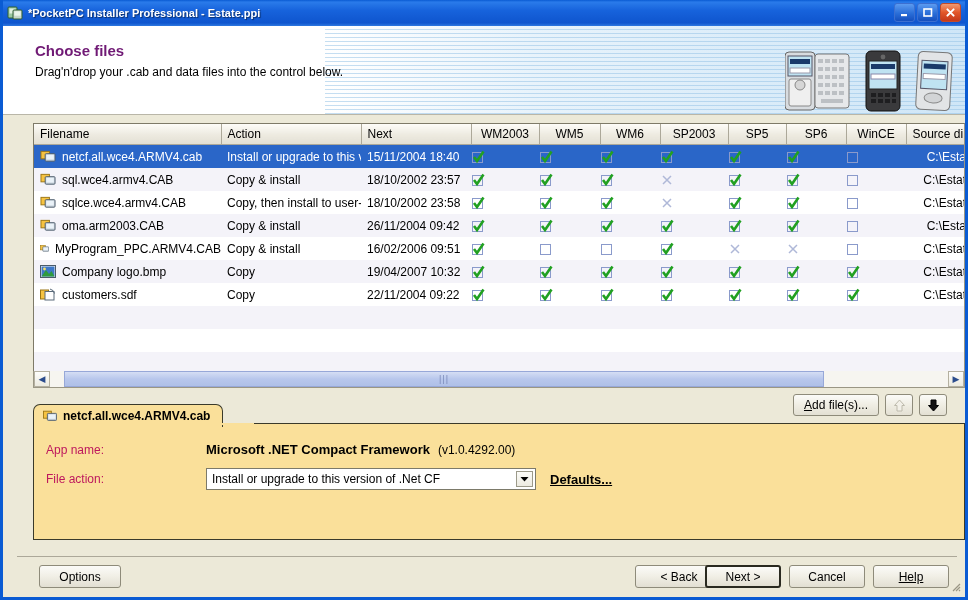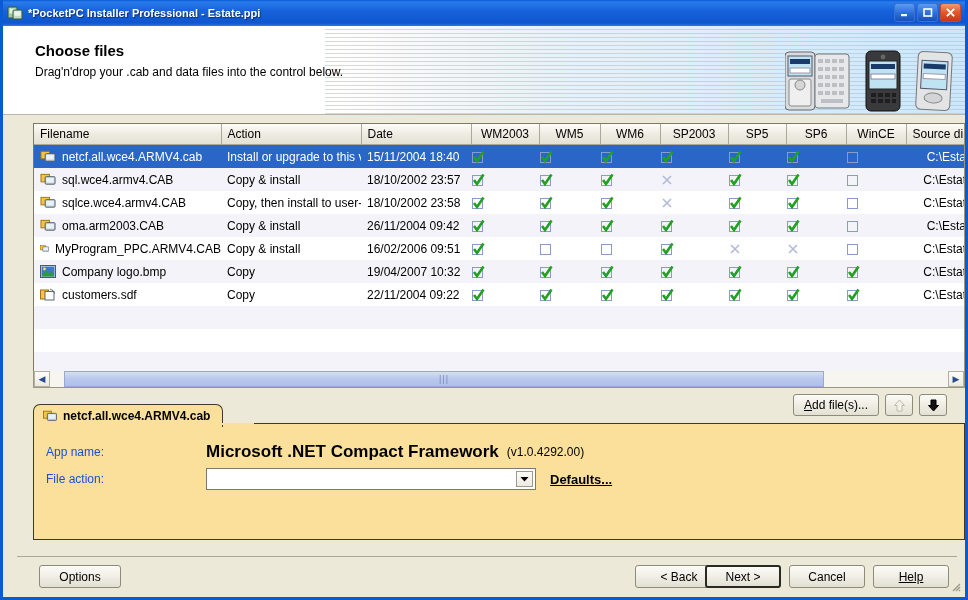--- a/index.html
+++ b/index.html
@@ -54,21 +54,21 @@
   }
   .banner-stripes{
     position:absolute;right:0;top:0;width:640px;height:88px;
     background:
       repeating-linear-gradient(to bottom,
         rgba(255,255,255,0) 0px, rgba(255,255,255,0) 3px,
         rgba(150,195,230,.55) 3px, rgba(150,195,230,.55) 4px),
       linear-gradient(to right, #ffffff 0%, #E8F3FB 32%, #CFE6F7 100%);
   }
   .banner-text{position:absolute;left:32px;top:16px;}
-  .banner-title{font-size:15px;font-weight:bold;color:#000000;margin-bottom:6px;}
+  .banner-title{font-size:15px;font-weight:bold;color:#701a75;margin-bottom:6px;}
   .banner-sub{font-size:12px;color:#000;}
   .devices{position:absolute;right:10px;top:24px;display:flex;align-items:flex-end;gap:14px;}
   .dev{position:relative;}
   
   .list-wrap{
     position:absolute;left:30px;top:123px;width:932px;height:264px;
     background:#a3a3a3;
     border:1px solid #9A9684;
     border-top-color:#7E7A68;border-left-color:#7E7A68;
     box-sizing:border-box;
@@ -142,22 +142,22 @@
     position:absolute;left:30px;top:404px;height:22px;
     background:#FAE09A;
     border:1px solid #3A3A2A;border-bottom:none;
     border-radius:7px 7px 0 0;
     display:flex;align-items:center;gap:6px;
     padding:0 12px 0 9px;
     font-weight:bold;font-size:12px;z-index:3;
   }
   .tab-cover{position:absolute;left:31px;top:423px;width:220px;height:2px;background:#FAE09A;z-index:4;}
   .drow{position:absolute;display:flex;align-items:center;}
-  .dlabel{width:160px;font-size:12px;color:#1d4ed8;}
-  .appname{font-weight:bold;font-size:17px;}
+  .dlabel{width:160px;font-size:12px;color:#be185d;}
+  .appname{font-weight:bold;font-size:13px;}
   .appver{font-size:12px;margin-left:8px;}
   .combo{
     width:330px;height:22px;background:#fff;
     border:1px solid #7C7A6A;box-sizing:border-box;
     display:flex;align-items:center;
     font-size:12px;padding-left:5px;position:relative;
   }
   .combo-arrow{
     position:absolute;right:2px;top:2px;width:17px;height:16px;
     background:linear-gradient(to bottom,#FBFBF8,#EDEBE1);
@@ -299,21 +299,21 @@
         <col style="width:68px">
           <col style="width:58px">
           <col style="width:60px">
         <col style="width:60px">
           <col style="width:78px">
       </colgroup>
       <thead>
         <tr>
           <th>Filename</th>
           <th>Action</th>
-          <th>Date</th>
+          <th>Next</th>
           <th class="c">WM2003</th>
           <th class="c">WM5</th>
           <th class="c">WM6</th>
           <th class="c">SP2003</th>
           <th class="c">SP5</th>
           <th class="c">SP6</th>
           <th class="c">WinCE</th>
           <th>Source dir</th>
         </tr>
       </thead>
@@ -660,20 +660,21 @@
   <div class="tab-cover"></div>
   <div class="detail">
     <div class="drow" style="left:12px;top:18px;">
       <span class="dlabel">App name:</span>
       <span class="appname">Microsoft .NET Compact Framework</span>
       <span class="appver">(v1.0.4292.00)</span>
     </div>
     <div class="drow" style="left:12px;top:44px;">
       <span class="dlabel">File action:</span>
       <span class="combo">
+        <span>Install or upgrade to this version of .Net CF</span>
         <span class="combo-arrow">
           <svg width="9" height="6" viewBox="0 0 9 6">
               <path d="M0.5 1 L8.5 1 L4.5 5.5 Z" fill="#000"></path>
             </svg>
         </span>
       </span>
       <span class="link">Defaults...</span>
     </div>
   </div>
 

